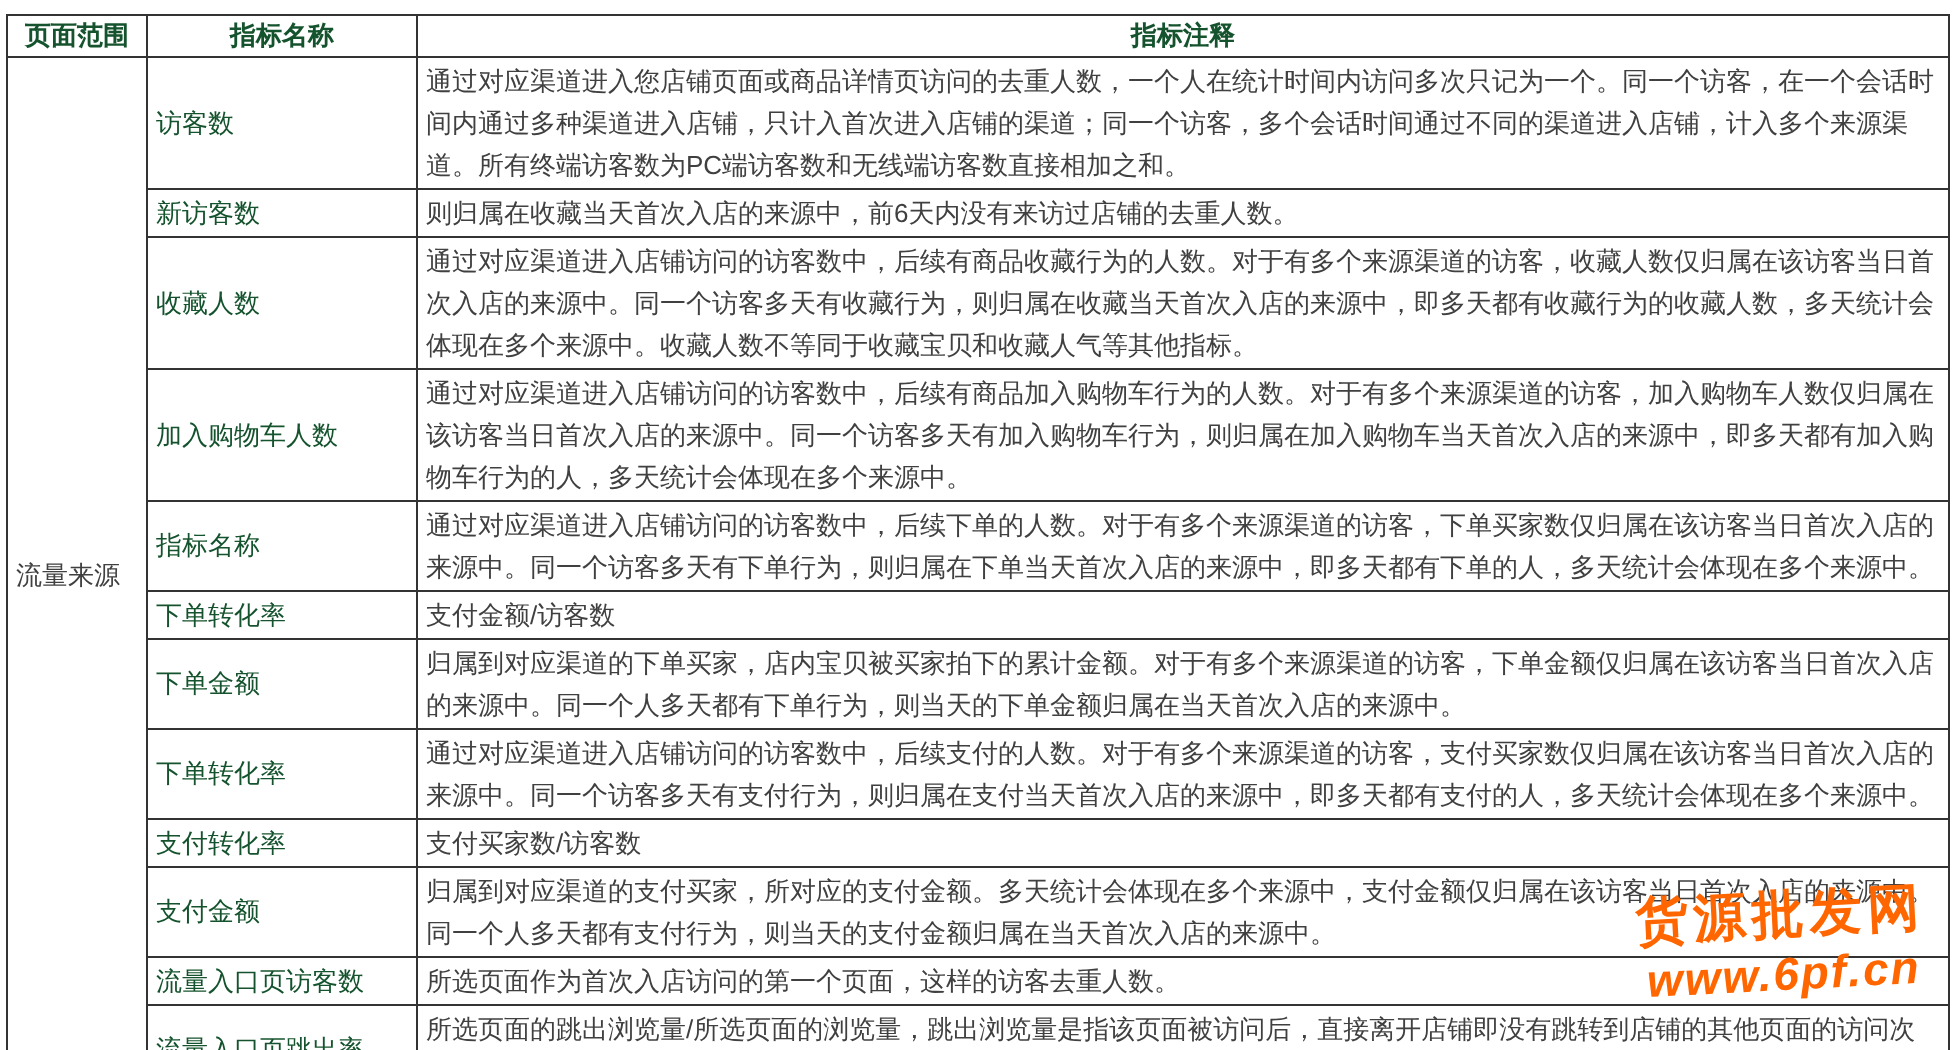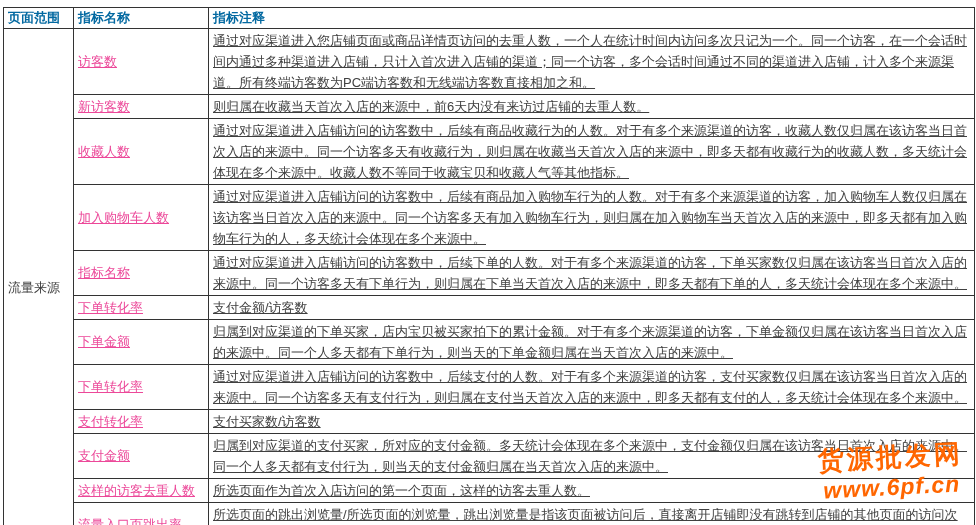--- a/index.html
+++ b/index.html
@@ -24,43 +24,41 @@
   }
   table.metrics th,
   table.metrics td {
     border: 1px solid #333333;
     font-size: 13px;
     vertical-align: middle;
     word-break: break-all;
     overflow-wrap: anywhere;
   }
   table.metrics th {
-    color: #0369a1;
+    color: #14532d;
     font-weight: bold;
-    text-align: left;
+    text-align: center;
     padding: 2px 4px;
     height: 16px;
     line-height: 16px;
   }
   td.range {
     color: #404040;
     padding: 1px 2px 1px 4px;
     line-height: 18px;
   }
   td.mname {
-    color: #ec4899;
+    color: #14532d;
     padding: 1px 2px 1px 4px;
     line-height: 18px;
-    text-decoration: underline;
   }
   td.mnote {
     color: #404040;
     padding: 1px 4px;
     line-height: 21px;
-    text-decoration: underline;
   }
   .watermark {
     position: absolute;
     right: 0px;
     top: 441px;
     width: 170px;
     text-align: center;
     color: #ff6600;
     font-weight: bold;
     transform: rotate(-3deg);
@@ -134,21 +132,21 @@
         </tr>
         <tr>
           <td class="mname">支付转化率</td>
           <td class="mnote">支付买家数/访客数</td>
         </tr>
         <tr>
           <td class="mname">支付金额</td>
           <td class="mnote">归属到对应渠道的支付买家，所对应的支付金额。多天统计会体现在多个来源中，支付金额仅归属在该访客当日首次入店的来源中。同一个人多天都有支付行为，则当天的支付金额归属在当天首次入店的来源中。</td>
         </tr>
         <tr>
-          <td class="mname">这样的访客去重人数</td>
+          <td class="mname">流量入口页访客数</td>
           <td class="mnote">所选页面作为首次入店访问的第一个页面，这样的访客去重人数。</td>
         </tr>
         <tr>
           <td class="mname">流量入口页跳出率</td>
           <td class="mnote">所选页面的跳出浏览量/所选页面的浏览量，跳出浏览量是指该页面被访问后，直接离开店铺即没有跳转到店铺的其他页面的访问次数。</td>
         </tr>
       </tbody>
   </table>
 
   <div class="watermark">

